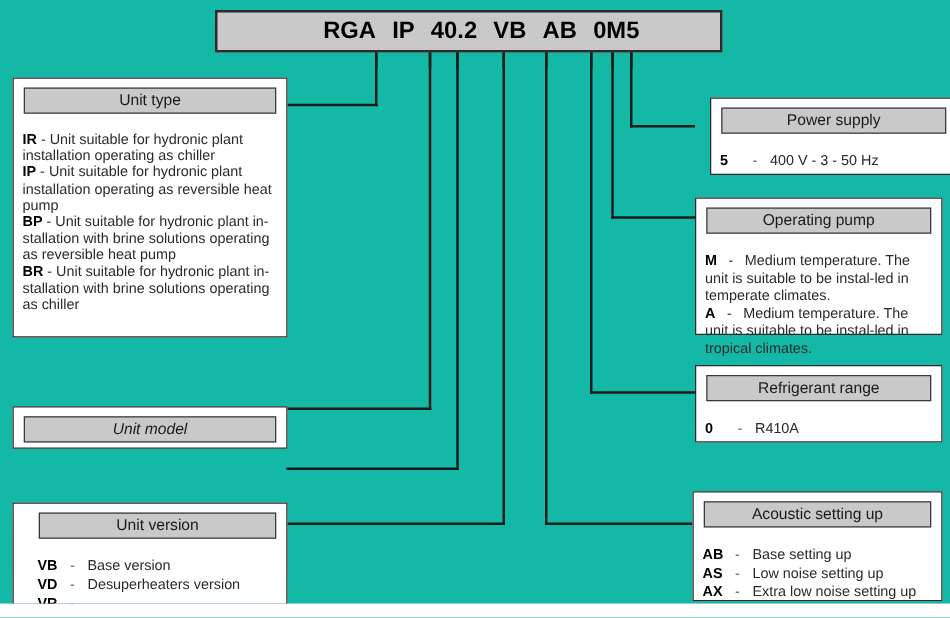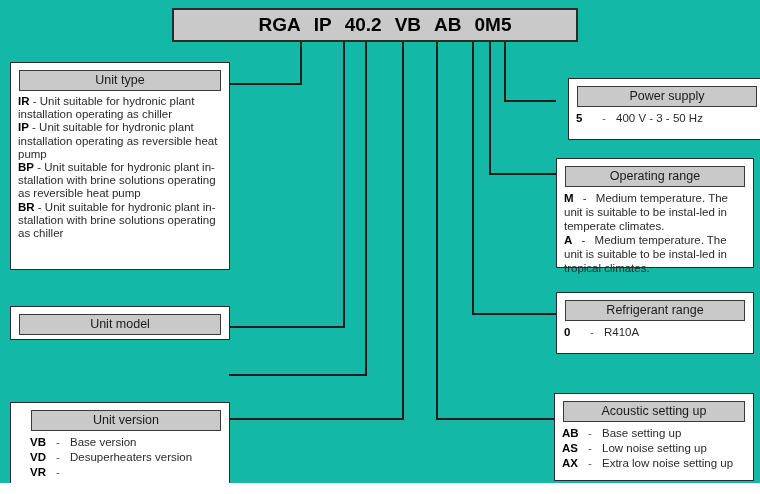--- a/index.html
+++ b/index.html
@@ -48,21 +48,21 @@
   .code-seg { white-space: nowrap; }
 
   
   .panel {
     position: absolute;
     background: #ffffff;
     border: 1px solid #2b2b2b;
     box-sizing: border-box;
   }
   .panel-head {
-    margin: 7px 8px 4px 8px;
+    margin: 7px 8px 15px 8px;
     background: #c9c9c9;
     border: 1px solid #3a3a3a;
     text-align: center;
     font-size: 12.5px;
     color: #1a1a1a;
     padding: 2px 0 3px 0;
     box-sizing: border-box;
   }
   .panel-body {
     margin: 0 7px 4px 7px;
@@ -156,21 +156,21 @@
   <div class="panel" style="left:10px; top:62px; width:220px; height:208px;">
     <div class="panel-head">Unit type</div>
     <div class="panel-body">
       <p><b>IR</b> <span>- Unit suitable for hydronic plant installation operating as chiller</span></p>
       <p><b>IP</b> <span>- Unit suitable for hydronic  plant installation operating as reversible heat pump</span></p>
       <p><b>BP</b> <span>-  Unit suitable for hydronic plant in-stallation with brine solutions operating as reversible heat pump</span></p>
       <p><b>BR</b> <span>- Unit suitable for hydronic plant in-stallation with brine solutions operating as chiller</span></p>
     </div>
   </div>
 
-  <div class="panel head-only" style="left:10px; top:306px; width:220px; height:34px;">
+  <div class="panel head-only" style="left:10px; top:325px; width:220px; height:34px;font-style:italic;">
     <div class="panel-head">Unit model</div>
   </div>
 
   <div class="panel head-only" style="left:10px; top:376px; width:220px; height:34px;margin-top:48px;">
     <div class="panel-head">N° compressors</div>
   </div>
 
   <div class="panel" style="left:10px; top:402px; width:220px; height:82px;padding-left:12px;">
     <div class="panel-head">Unit version</div>
     <div class="panel-body">
@@ -196,21 +196,21 @@
     <div class="panel-body">
       <div class="defrow">
         <span class="dcode">5</span>
         <span class="ddash">-</span>
         <span class="dtext">400 V -  3  -  50 Hz</span>
       </div>
     </div>
   </div>
 
   <div class="panel" style="left:556px; top:158px; width:198px; height:110px;">
-    <div class="panel-head">Operating range</div>
+    <div class="panel-head">Operating pump</div>
     <div class="panel-body" style="line-height:14px;">
       <p>
         <b>M</b>
         <span style="margin:0 6px;">-</span>
         <span>Medium temperature. The unit is suitable to be instal-led in temperate climates.</span>
       </p>
       <p>
         <b>A</b>
         <span style="margin:0 6px;">-</span>
         <span>Medium temperature. The unit is suitable to be instal-led in tropical climates.</span>

